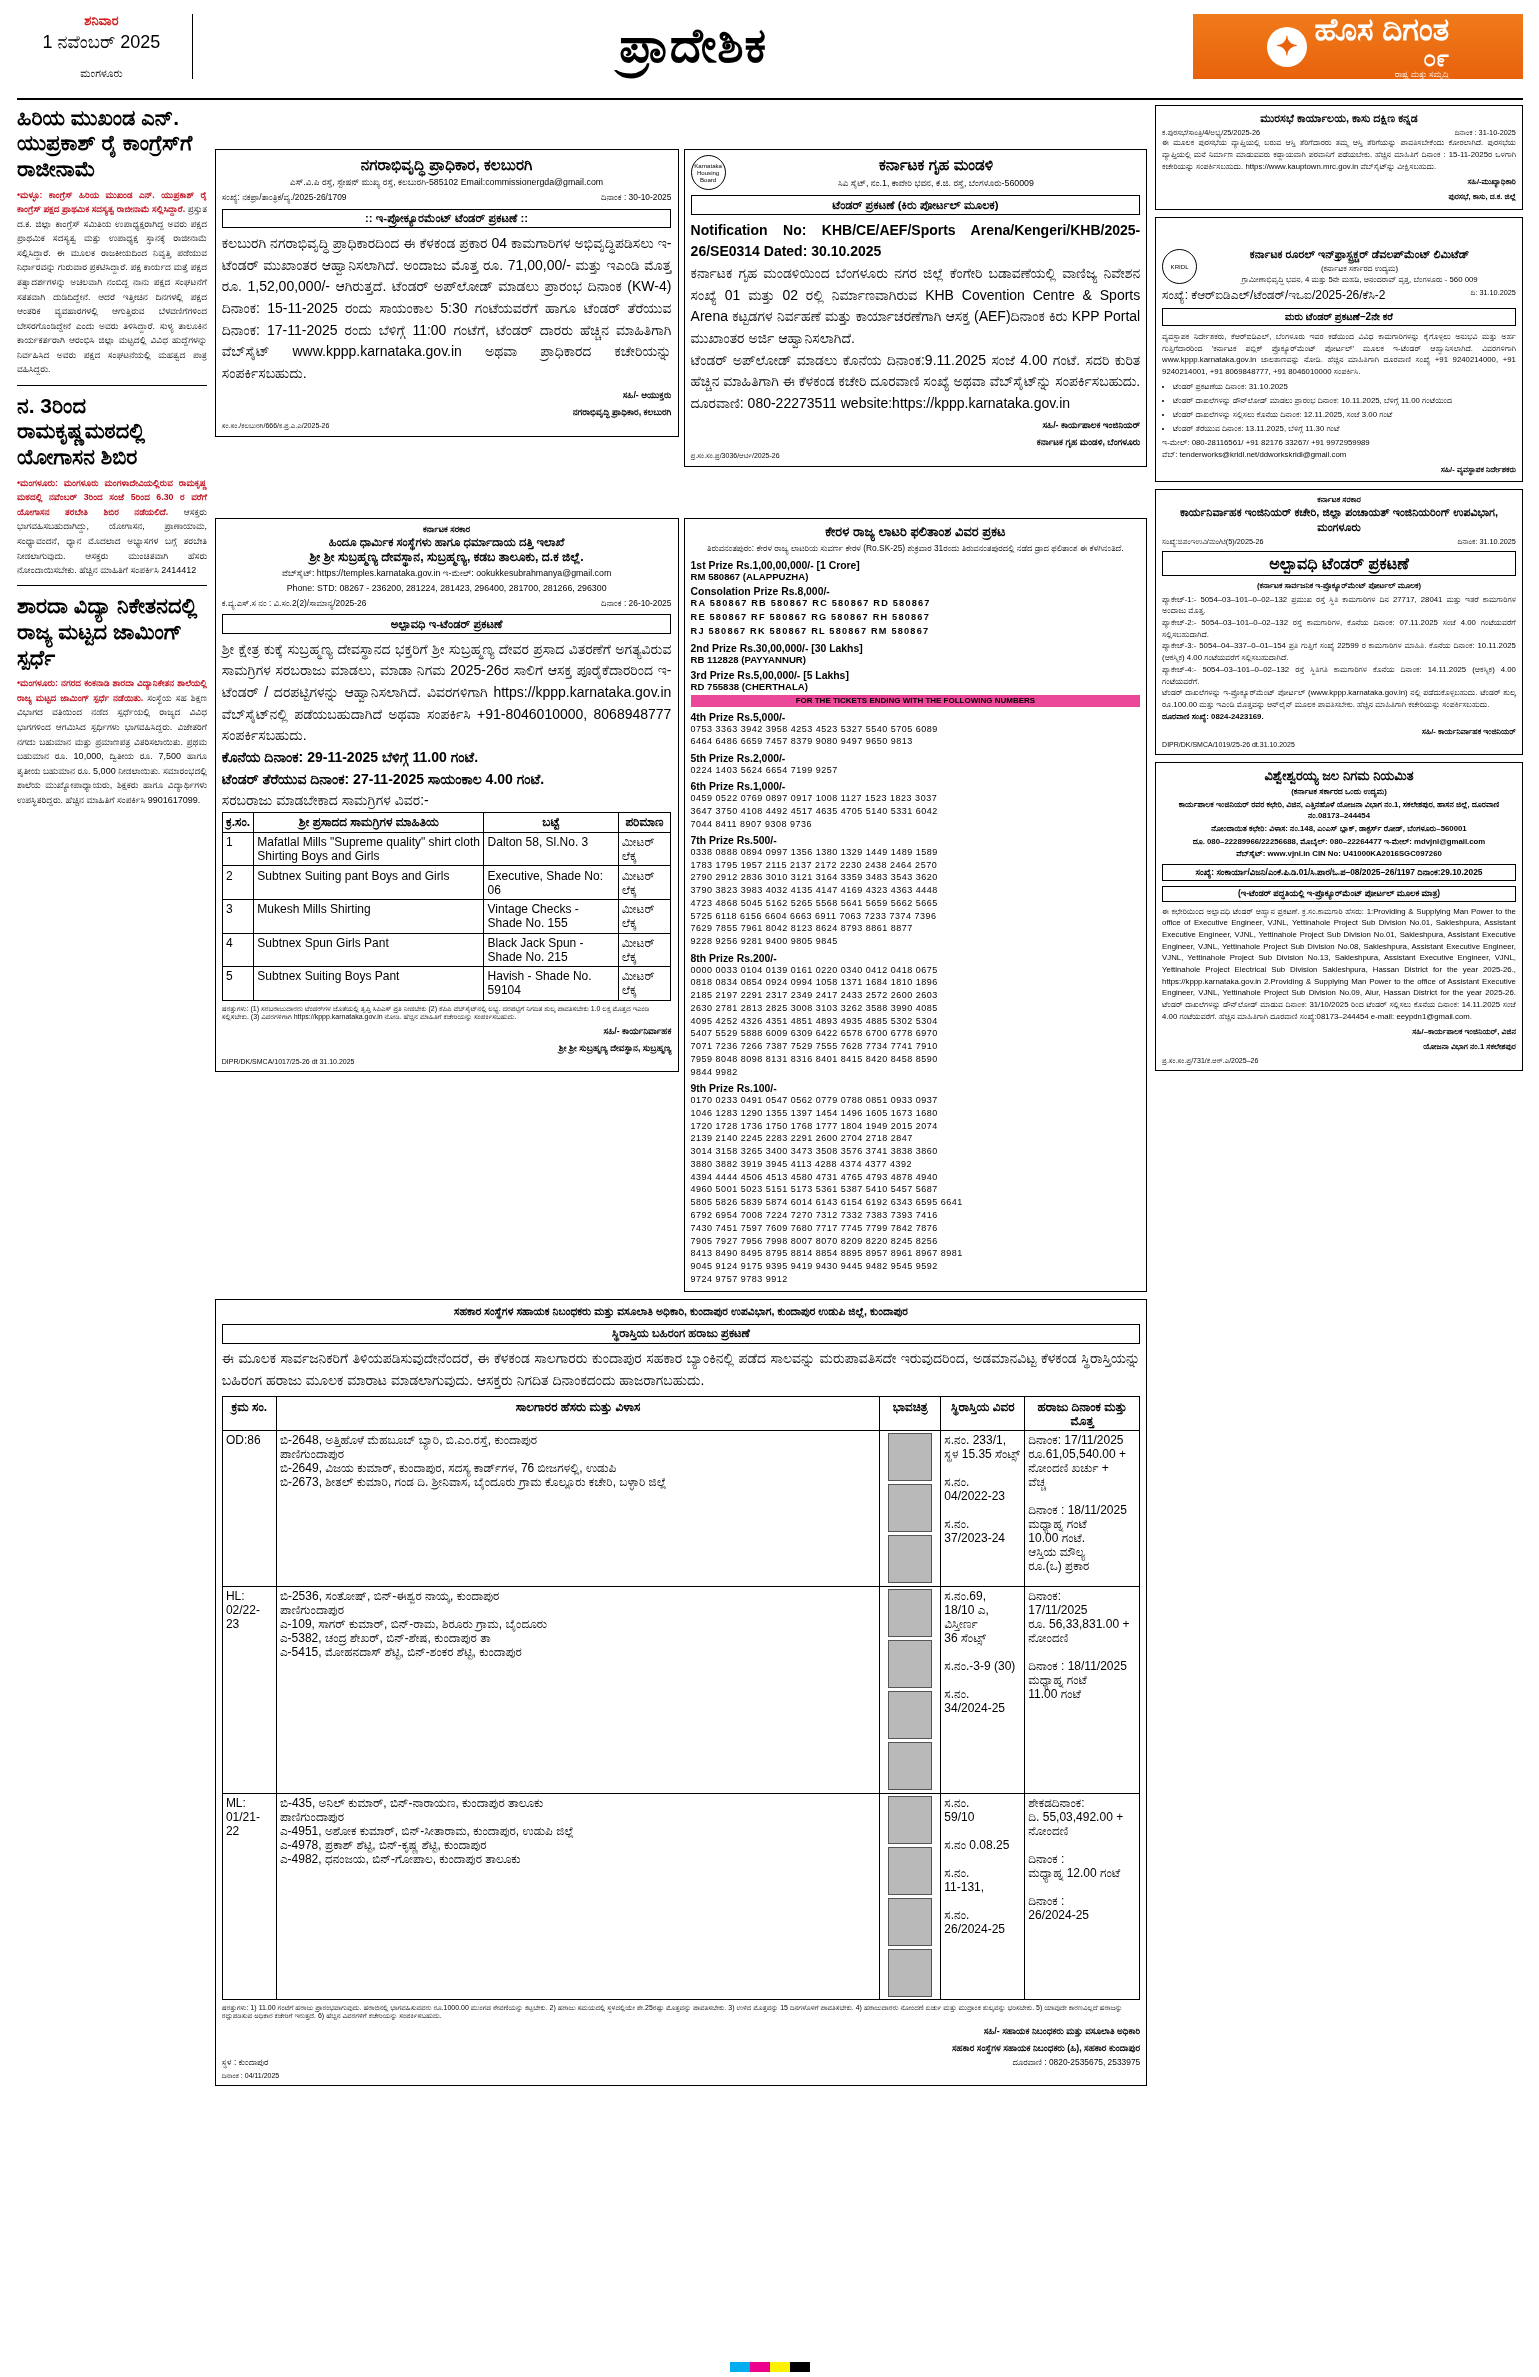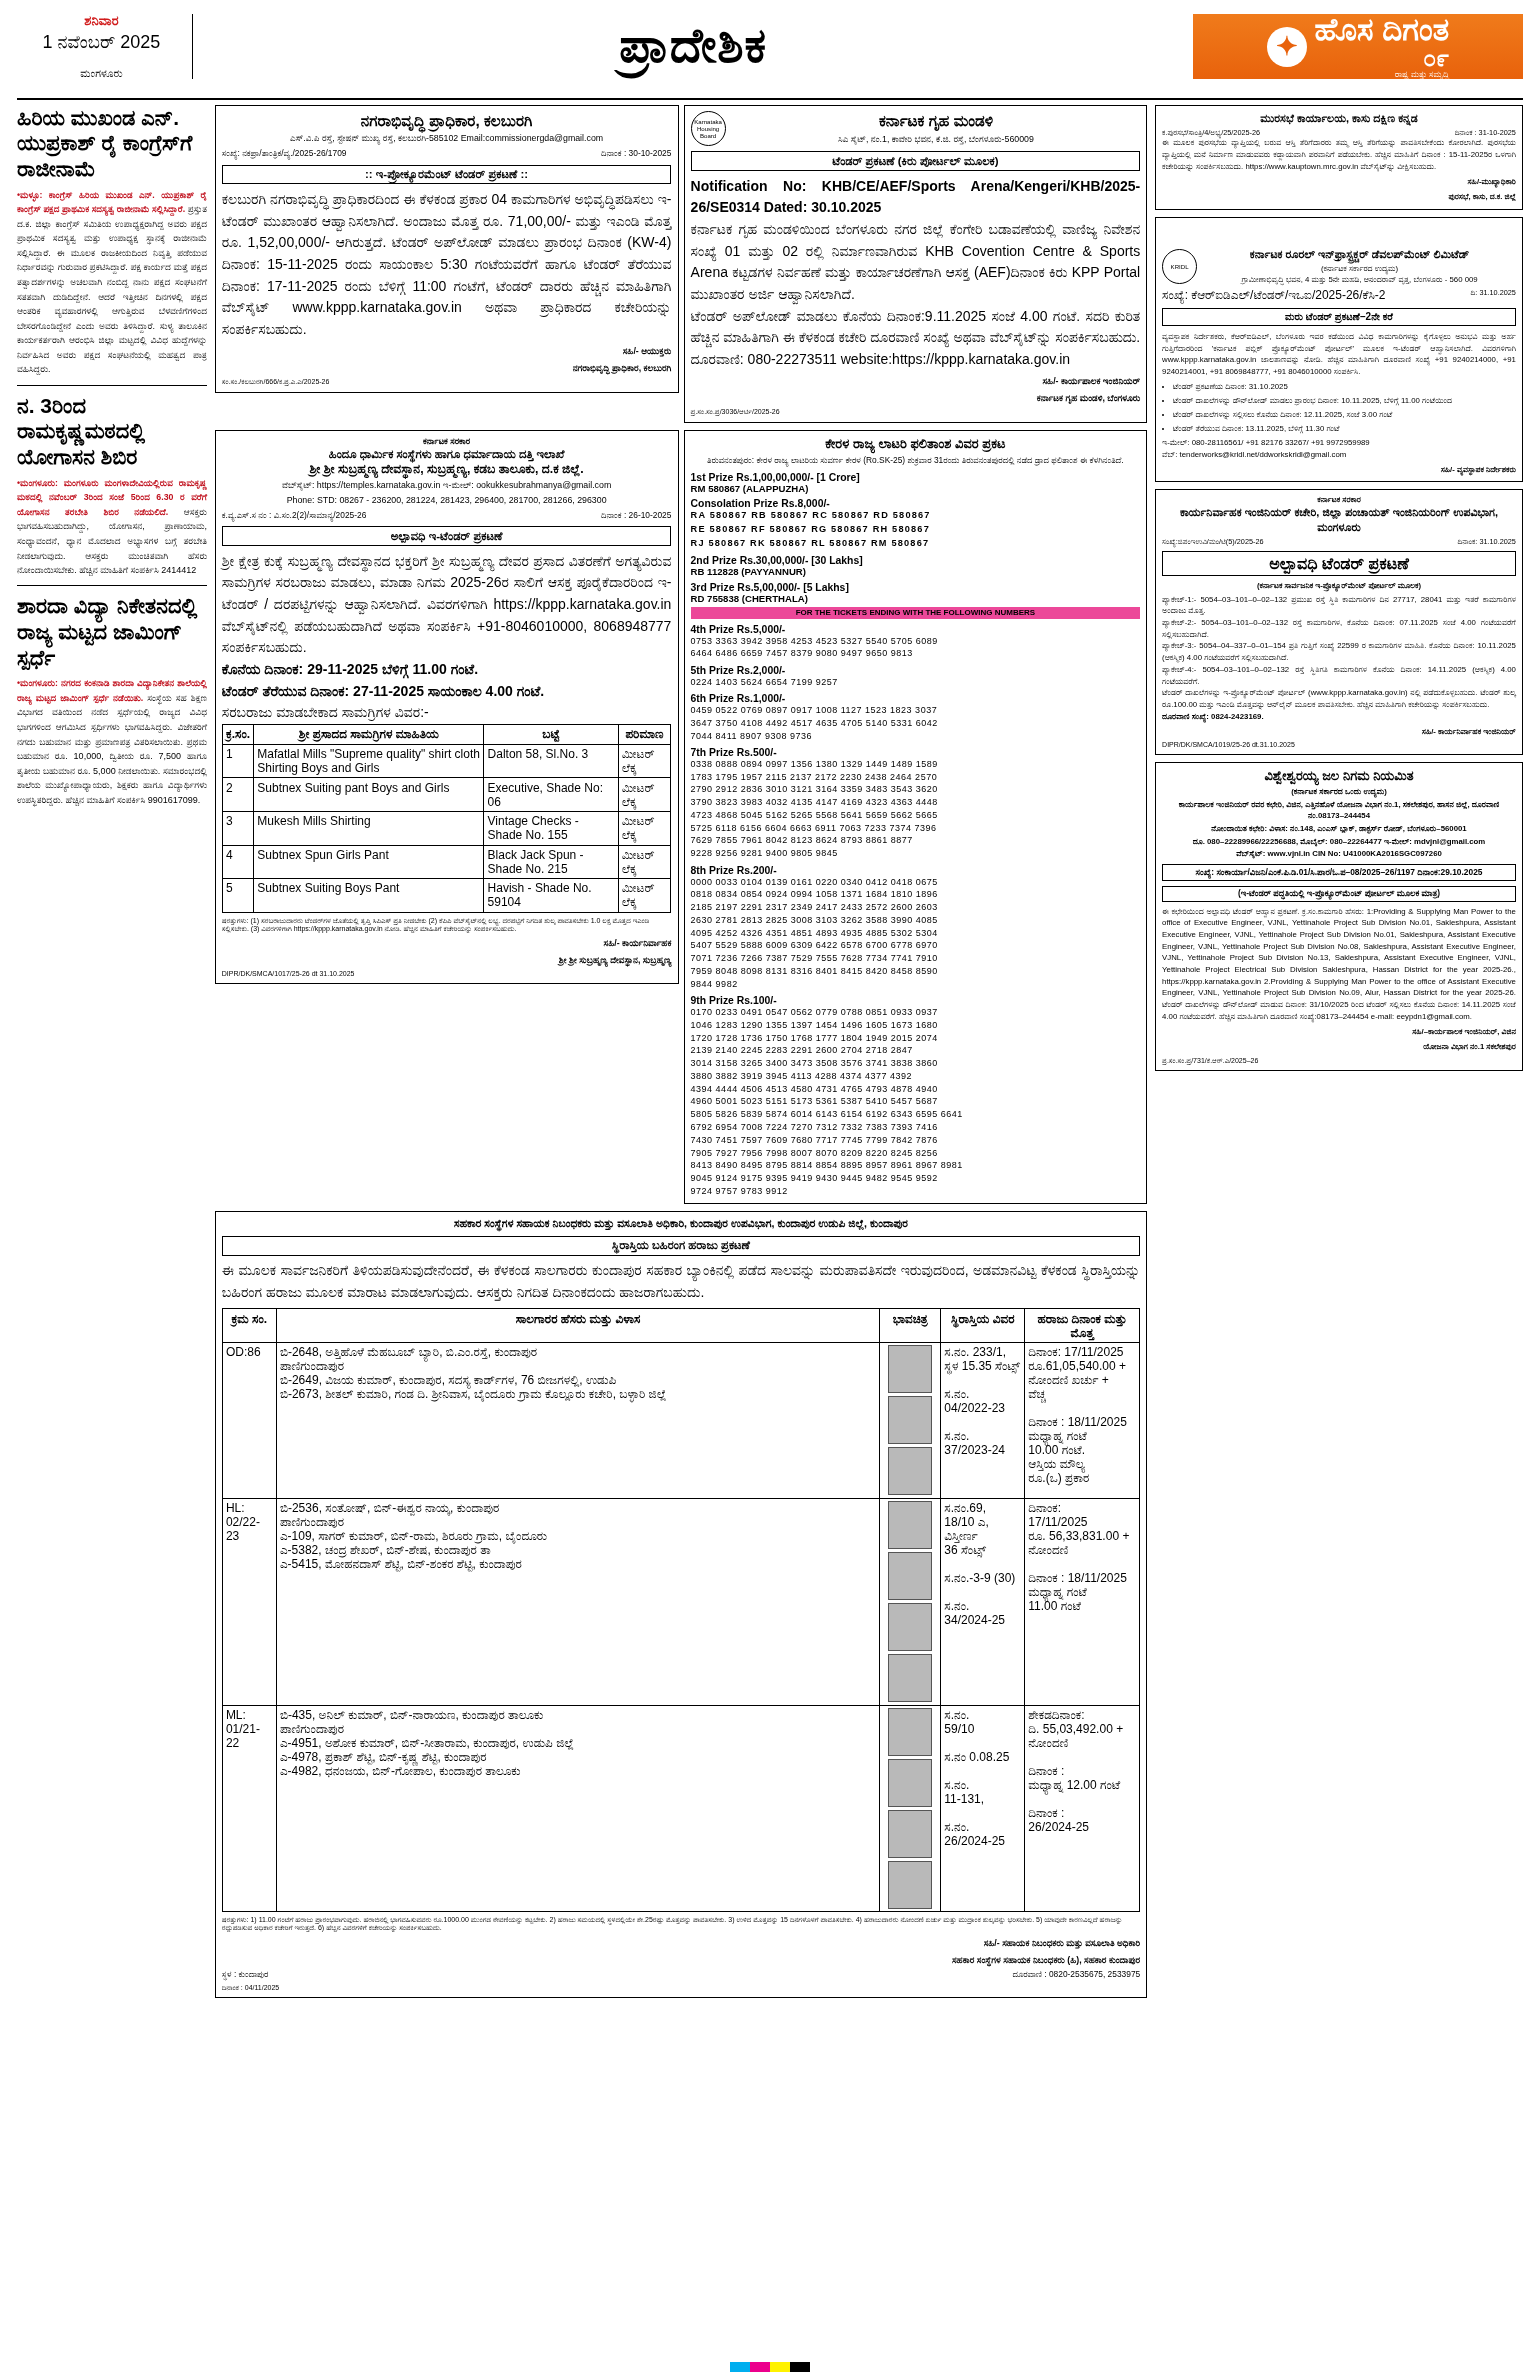--- a/index.html
+++ b/index.html
@@ -114,21 +114,21 @@
               display:flex;align-items:center;justify-content:center;font-size:6.1px;text-align:center;}
 
   
   .photo-cell { width:44px; height:48px; background:#b9b9b9; border:0.8px solid #555; }
   .photo-wrap { display:flex; flex-direction:column; gap:3.1px; align-items:center; }
 
   
   .cmyk { position:absolute; left:50%; transform:translateX(-50%); bottom:4.6px; display:flex; }
   .cmyk span { width:20px; height:10px; display:block; }
 
-  .flexrow { display:flex; gap:5px; }
+  .flexrow { display:flex; gap:5px;margin-top:44px; }
   .col50 { flex:1; }
   ul.dash { margin:3.1px 0 0 0; padding-left:10.7px; font-size:7.8px; line-height:1.5; }
   ul.dash li { margin-bottom:2.3px; }
 </style>
 </head>
 <body>
 
 <div class="page">
 
   <div class="masthead">

